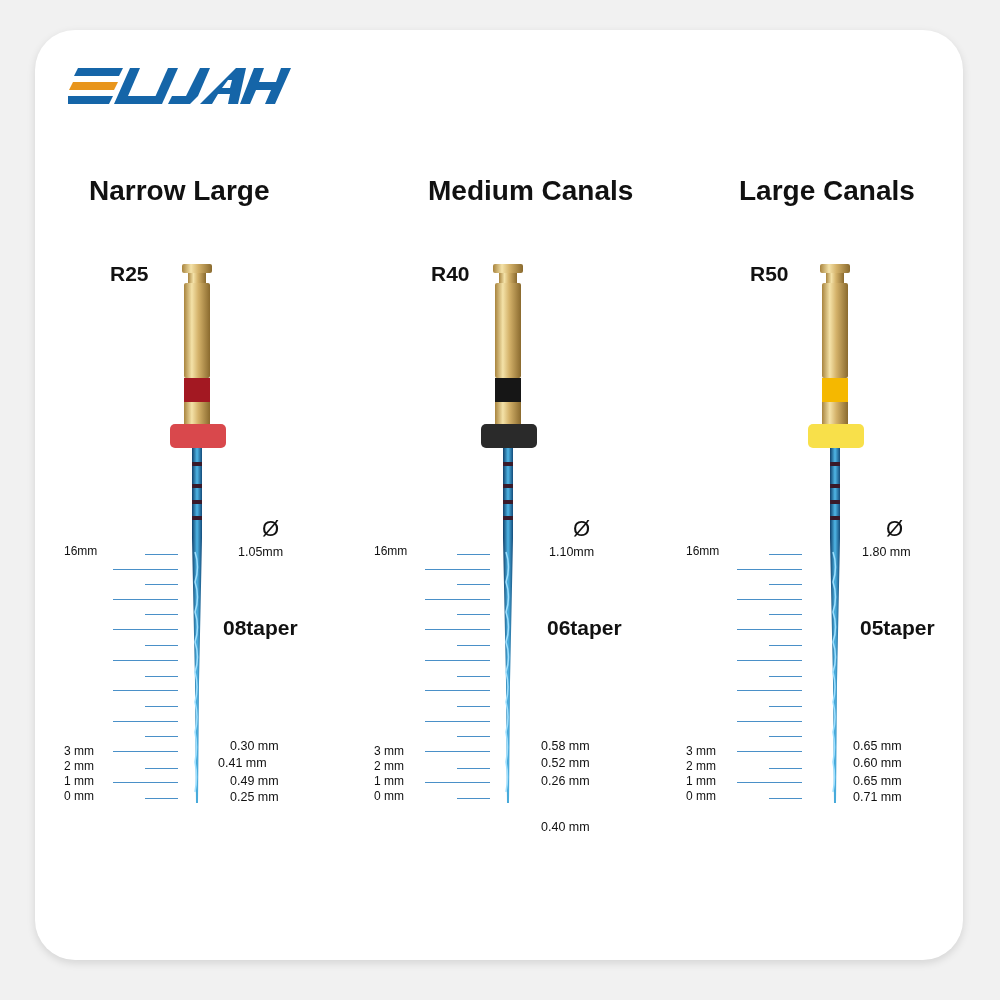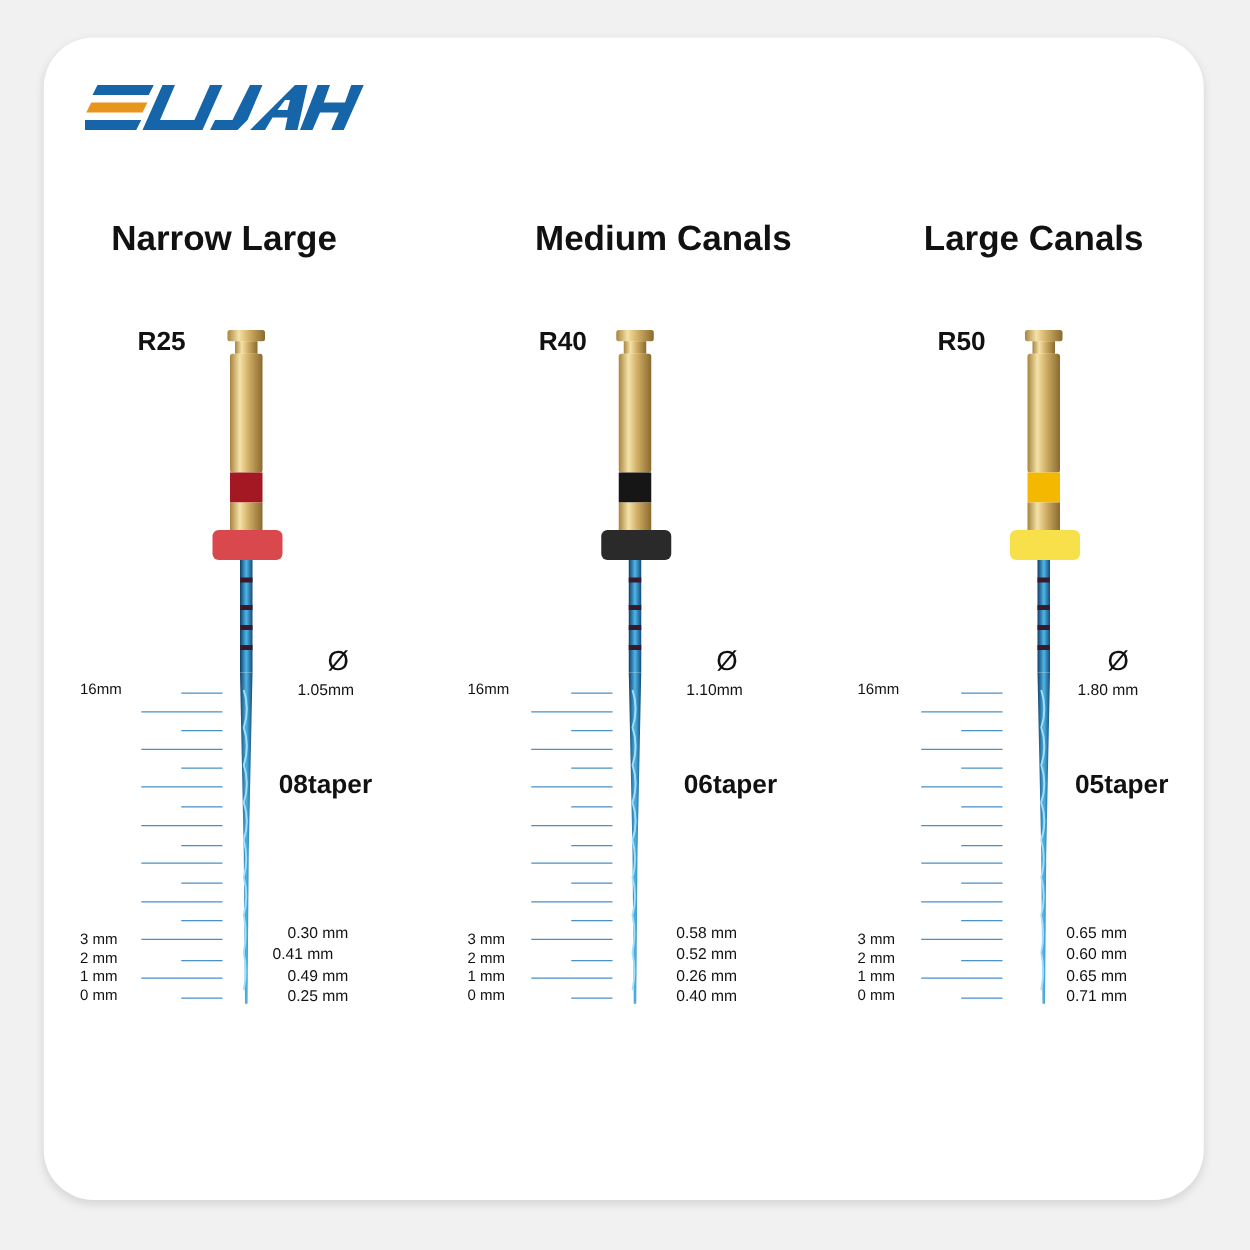--- a/index.html
+++ b/index.html
@@ -194,21 +194,21 @@
       <div class="mm-left" style="left:374px; top:744px">3 mm</div>
       <div class="mm-left" style="left:374px; top:759px">2 mm</div>
       <div class="mm-left" style="left:374px; top:774px">1 mm</div>
       <div class="mm-left" style="left:374px; top:789px">0 mm</div>
       <div class="diam-sym" style="left:573px; top:516px">Ø</div>
       <div class="diam-val" style="left:549px; top:545px">1.10mm</div>
       <div class="taper" style="left:547px; top:616px">06taper</div>
       <div class="tip-val" style="left:541px; top:739px">0.58 mm</div>
       <div class="tip-val" style="left:541px; top:756px">0.52 mm</div>
       <div class="tip-val" style="left:541px; top:774px">0.26 mm</div>
-      <div class="tip-val" style="left:541px; top:790px">0.40 mm</div>
+      <div class="tip-val" style="left:541px; top:820px">0.40 mm</div>
     </div>
     <div>
       <div class="heading" style="left:739px">Large Canals</div>
       <div class="rlabel" style="left:750px">R50</div>
       <svg class="file" style="left:790px" viewBox="0 0 90 545">
     <defs>
       <linearGradient id="gold2" x1="0" x2="1">
         <stop offset="0" stop-color="#a8843e"></stop>
             <stop offset="0.3" stop-color="#f4e2a8"></stop>
         <stop offset="0.55" stop-color="#d4b26a"></stop>

